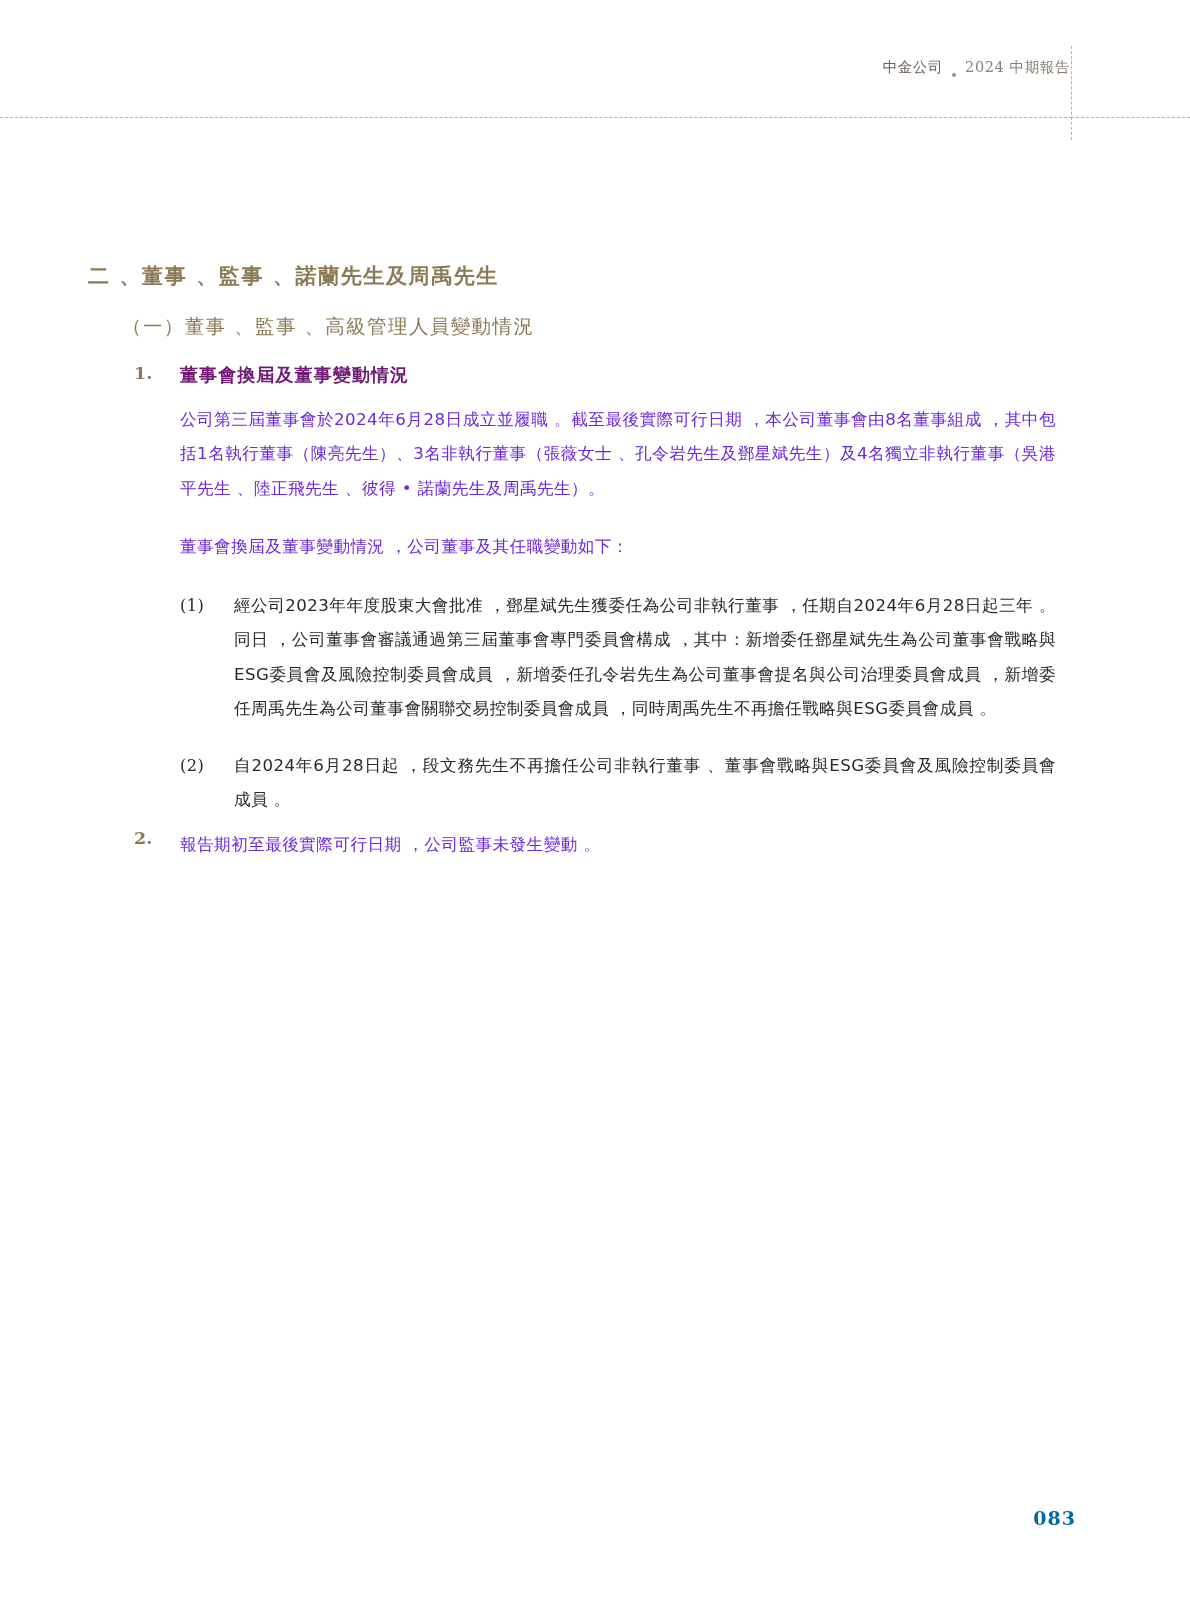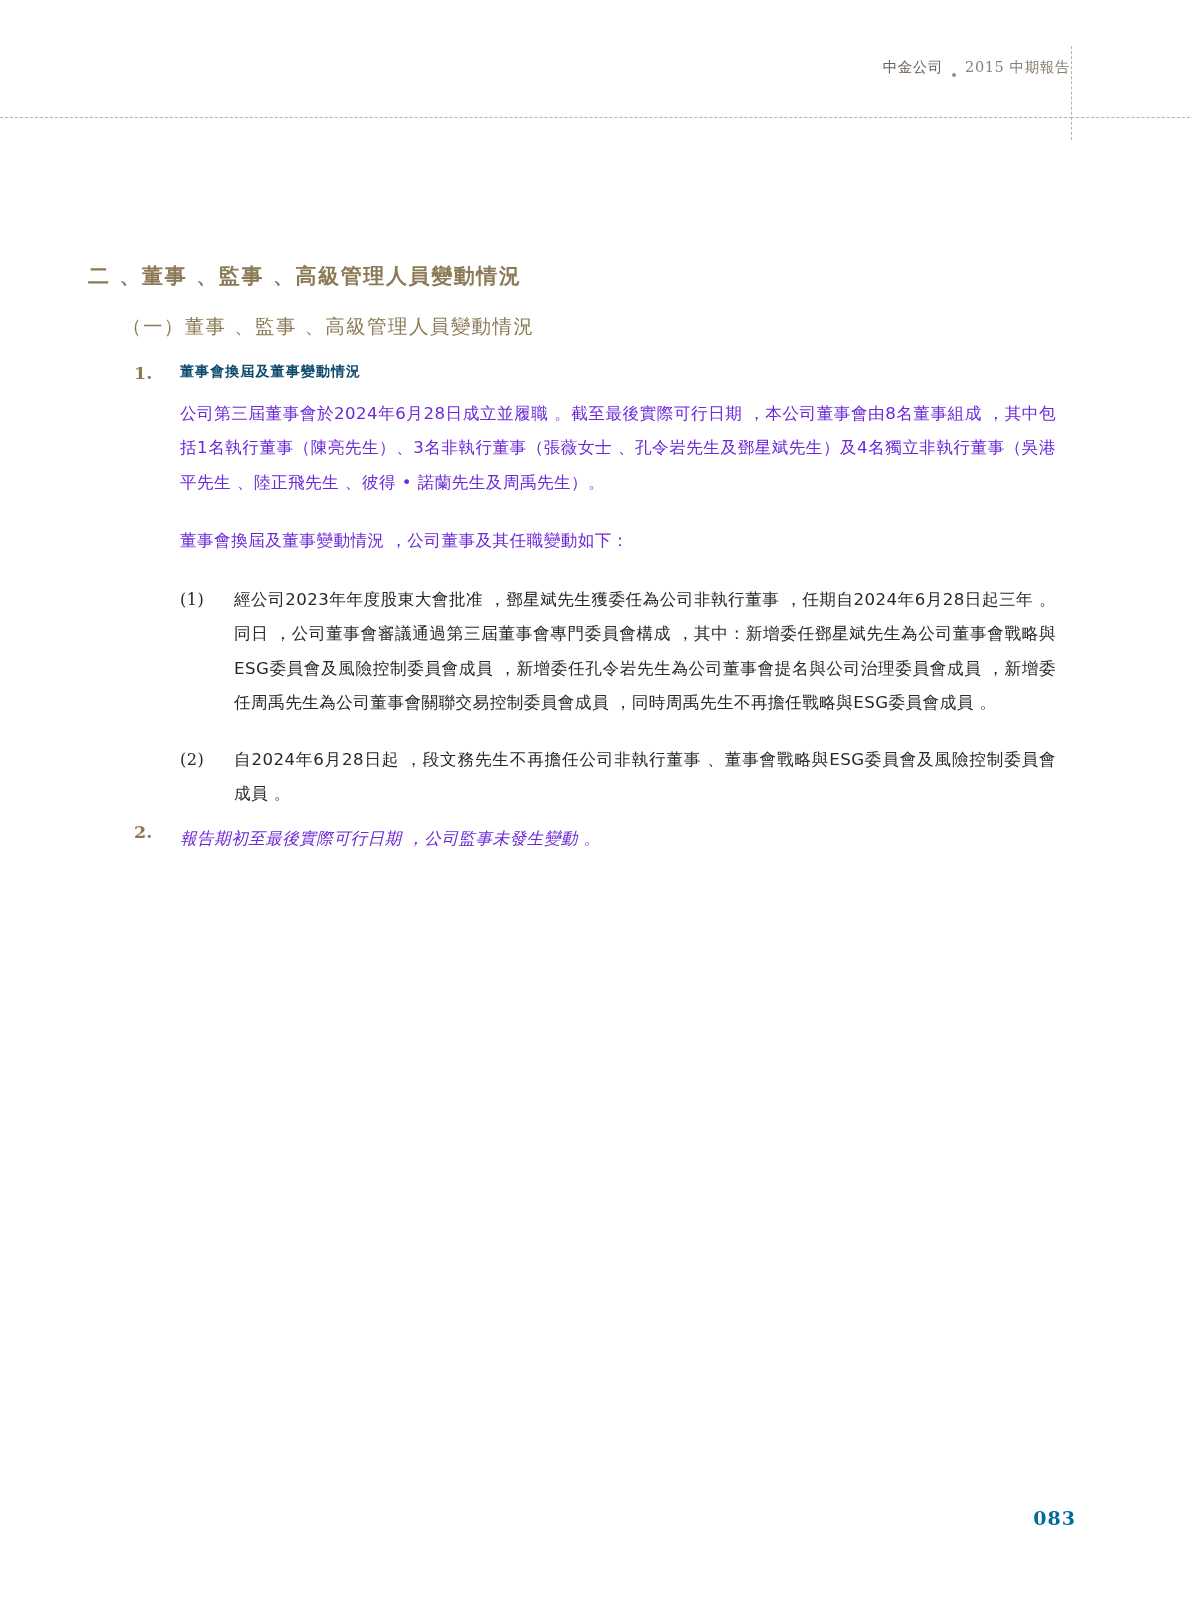--- a/index.html
+++ b/index.html
@@ -96,38 +96,37 @@
   .item-num {
     position: absolute;
     left: -46px;
     top: 0;
     font-size: 17.5px;
     font-weight: 700;
     color: #8c7a56;
     font-family: "DejaVu Serif", "Liberation Serif", serif;
   }
   h3.item-title {
-    font-size: 14px;
-    font-weight: 700;
-    color: #0c4a6e;
+    font-size: 18px;
+    font-weight: 700;
+    color: #701a75;
     margin: 0 0 16px 0;
     letter-spacing: 1.1px;
   }
 
   p.para {
     font-size: 16.6px;
     line-height: 2.08;
     margin: 0 0 24px 0;
     text-align: justify;
     letter-spacing: 0.45px;
     color: #6d28d9;
   }
   p.para:last-child {
     margin-bottom: 0;
-    font-style: italic;
   }
 
   .numlist {
     margin: 0;
     padding: 0;
     list-style: none;
   }
   .numlist li {
     position: relative;
     padding-left: 54px;
@@ -165,30 +164,30 @@
     font-family: "DejaVu Serif", "Liberation Serif", serif;
     letter-spacing: 1px;
   }
 </style>
 </head>
 <body>
 
 <div class="page-header">
   <span class="hdr-company">中金公司</span>
   <span class="dot"></span>
-  <span class="hdr-year">2015 中期報告</span>
+  <span class="hdr-year">2024 中期報告</span>
 </div>
 
 <div class="rule-h"></div>
 <div class="rule-v"></div>
 <div class="rule-h2"></div>
 
 <div class="content">
 
-  <h1 class="sec-title">二 、董事 、監事 、高級管理人員變動情況</h1>
+  <h1 class="sec-title">二 、董事 、監事 、諾蘭先生及周禹先生</h1>
   <h2 class="subsec-title">（一）董事 、監事 、高級管理人員變動情況</h2>
 
   <div class="item">
     <span class="item-num">1.</span>
     <h3 class="item-title">董事會換屆及董事變動情況</h3>
     <p class="para">公司第三屆董事會於2024年6月28日成立並履職 。截至最後實際可行日期 ，本公司董事會由8名董事組成 ，其中包括1名執行董事（陳亮先生）、3名非執行董事（張薇女士 、孔令岩先生及鄧星斌先生）及4名獨立非執行董事（吳港平先生 、陸正飛先生 、彼得 • 諾蘭先生及周禹先生）。</p>
     <p class="para">董事會換屆及董事變動情況 ，公司董事及其任職變動如下：</p>
     <ol class="numlist">
       <li>
         <span class="marker">(1)</span>

